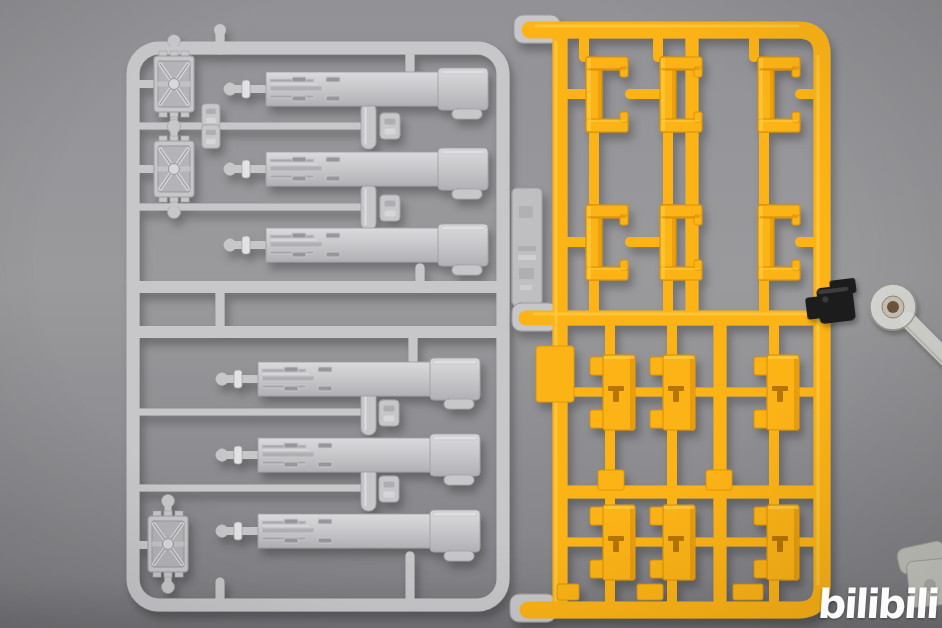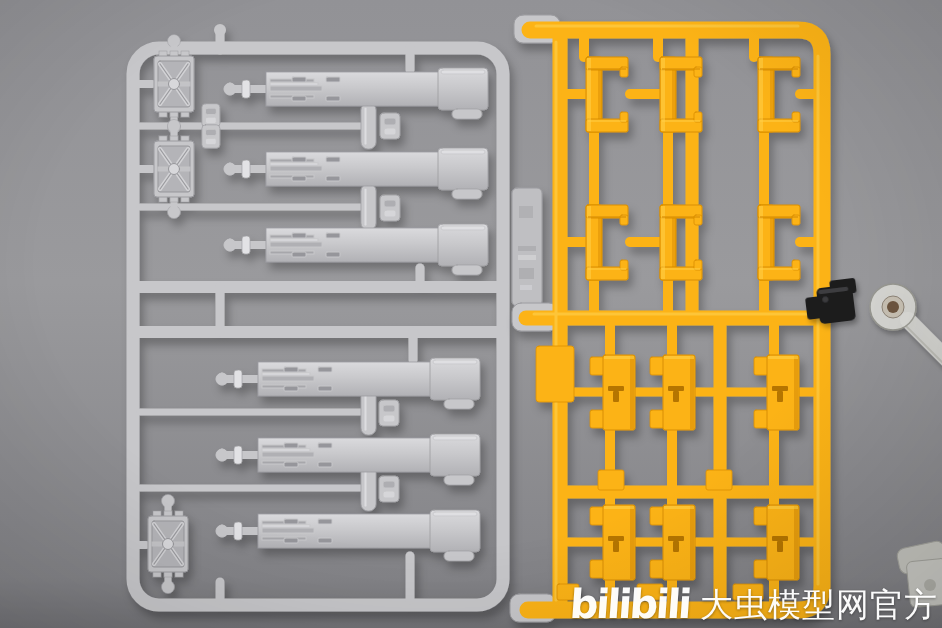--- a/index.html
+++ b/index.html
@@ -269,16 +269,15 @@
     <rect x="898" y="545" width="48" height="26" rx="8" fill="#cfcfc8" stroke="#a9a9a0" stroke-width="1" transform="rotate(-12 920 558)"></rect>
     <rect x="908" y="560" width="40" height="46" rx="6" fill="#d6d6cf" stroke="#a9a9a0" stroke-width="1" transform="rotate(-6 928 580)"></rect>
     <circle cx="930" cy="585" r="6" fill="#b9b9b0"></circle>
   </g>
 </svg>
 
 <div class="vignette"></div>
 
 <div class="watermark">
   <span class="wm-logo">bilibili</span>
-  <span class="wm-text">大虫模型网官方</span>
 </div>
 
 </div>
 
 </body></html>

